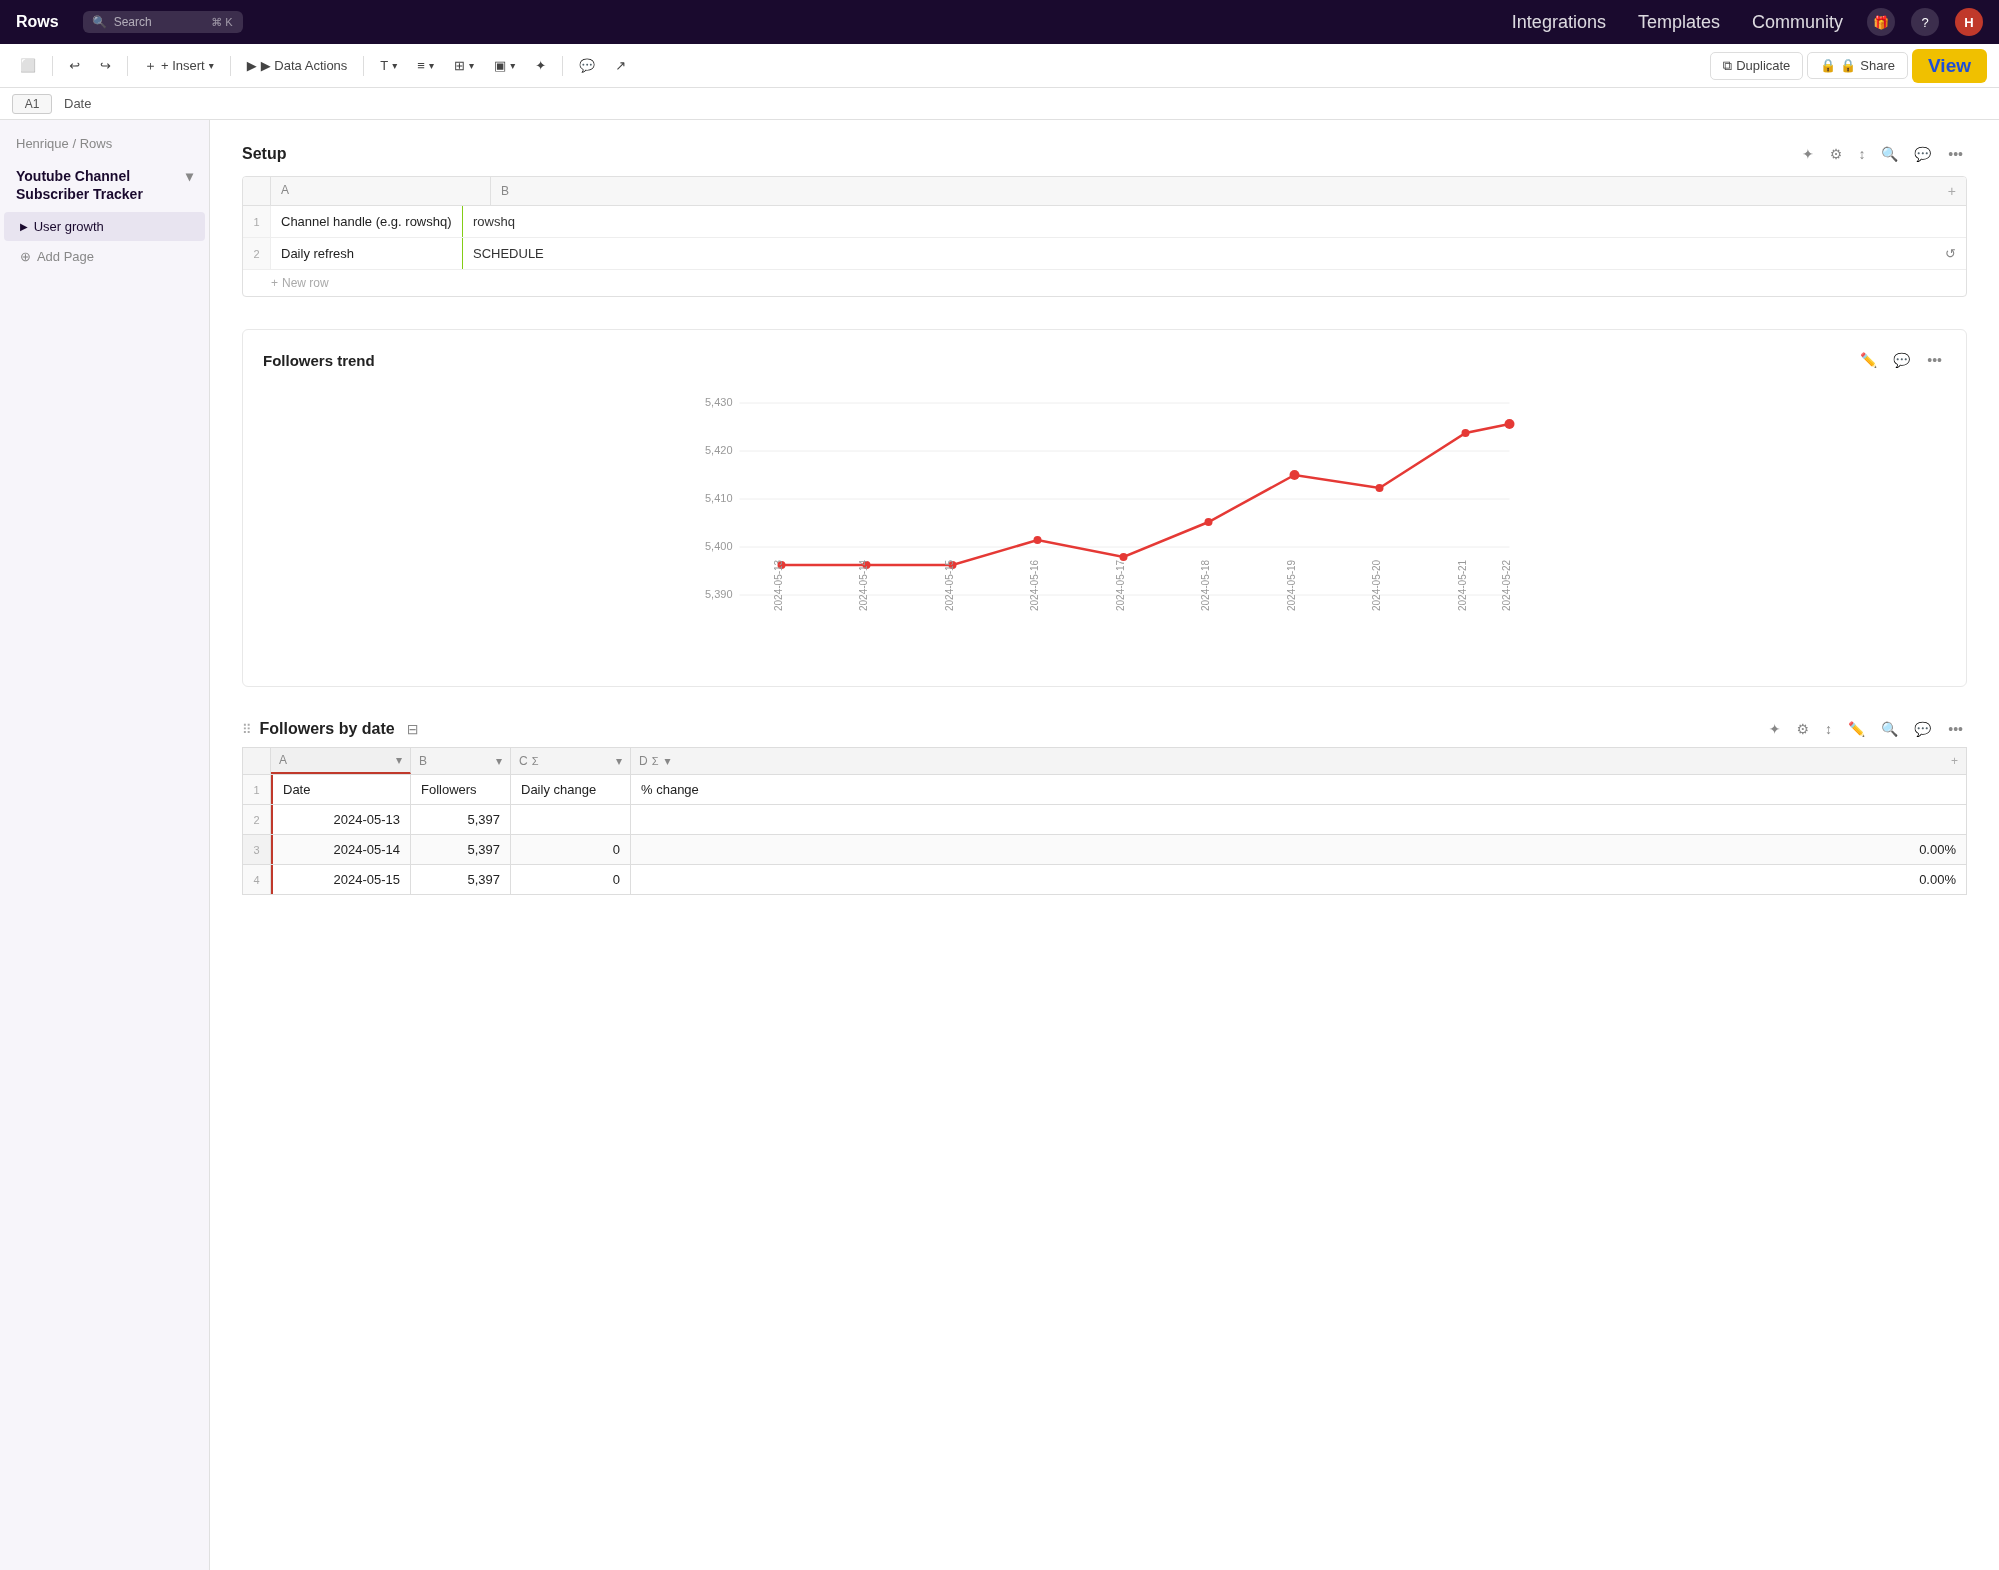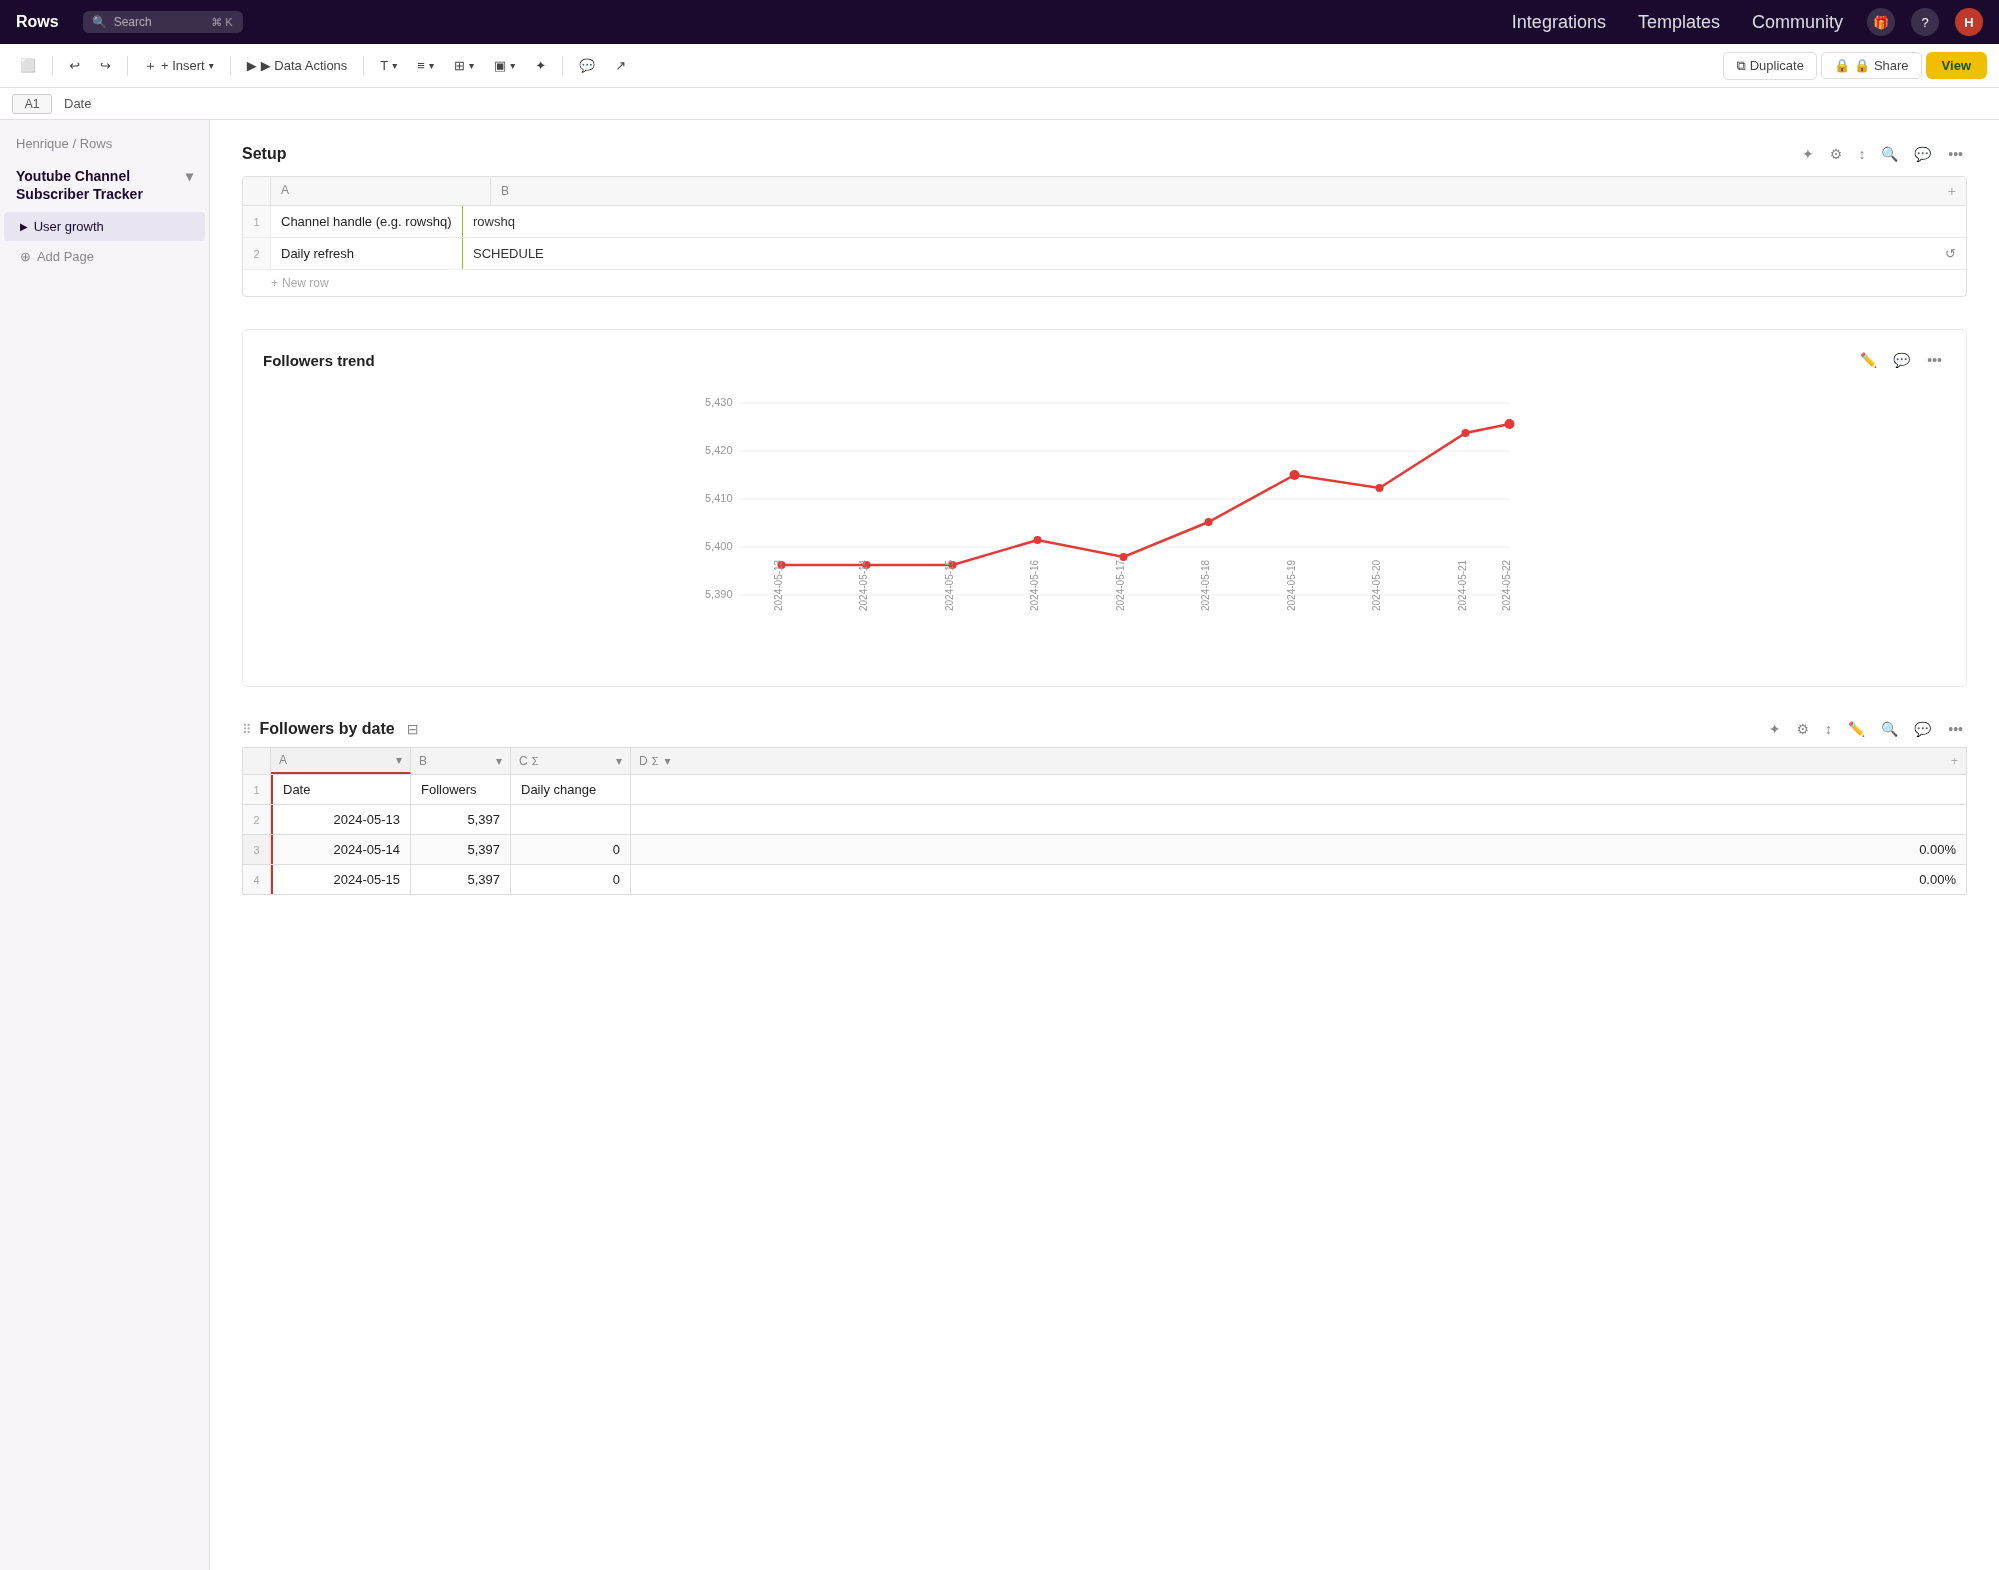--- a/index.html
+++ b/index.html
@@ -73,27 +73,27 @@
       border-radius: 4px;
       cursor: pointer;
       font-size: 13px;
       color: #444;
       display: flex; align-items: center; gap: 4px;
     }
     .toolbar-divider { width: 1px; height: 20px; background: #ddd; margin: 0 4px; }
     .toolbar-spacer { flex: 1; }
     .toolbar-btn-yellow {
       background: #f0c000;
-      color: #14532d;
+      color: #1d4ed8;
       font-weight: 600;
       border: none;
       padding: 6px 16px;
       border-radius: 6px;
       cursor: pointer;
-      font-size: 13px;
+      font-size: 19px;
     }
     .toolbar-btn-outline {
       background: none;
       border: 1px solid #ddd;
       padding: 5px 12px;
       border-radius: 5px;
       cursor: pointer;
       font-size: 13px;
       color: #444;
       display: flex; align-items: center; gap: 4px;
@@ -521,20 +521,21 @@
           <span style="margin-left:2px;cursor:pointer;">▾</span>
           <span style="margin-left:auto;color:#aaa;cursor:pointer;">+</span>
         </div>
       </div>
 
       <div style="display:flex;background:white;border:1px solid #ddd;border-bottom:none;font-size:13px;font-weight:500;">
         <div style="width:28px;border-right:1px solid #ddd;display:flex;align-items:center;justify-content:center;color:#aaa;font-size:11px;background:#f9f9f9;">1</div>
         <div style="width:140px;padding:7px 10px;border-right:1px solid #ddd;border-left:2px solid #c0392b;">Date</div>
         <div style="width:100px;padding:7px 10px;border-right:1px solid #ddd;">Followers</div>
         <div style="width:120px;padding:7px 10px;border-right:1px solid #ddd;">Daily change</div>
+        <div style="flex:1;padding:7px 10px;">% change</div>
       </div>
 
       <div style="display:flex;background:white;border:1px solid #ddd;border-bottom:none;font-size:13px;">
         <div style="width:28px;border-right:1px solid #ddd;display:flex;align-items:center;justify-content:center;color:#aaa;font-size:11px;background:#f9f9f9;">2</div>
         <div style="width:140px;padding:7px 10px;border-right:1px solid #ddd;text-align:right;border-left:2px solid #c0392b;">2024-05-13</div>
         <div style="width:100px;padding:7px 10px;border-right:1px solid #ddd;text-align:right;">5,397</div>
         <div style="width:120px;padding:7px 10px;border-right:1px solid #ddd;"></div>
         <div style="flex:1;padding:7px 10px;"></div>
       </div>
 

